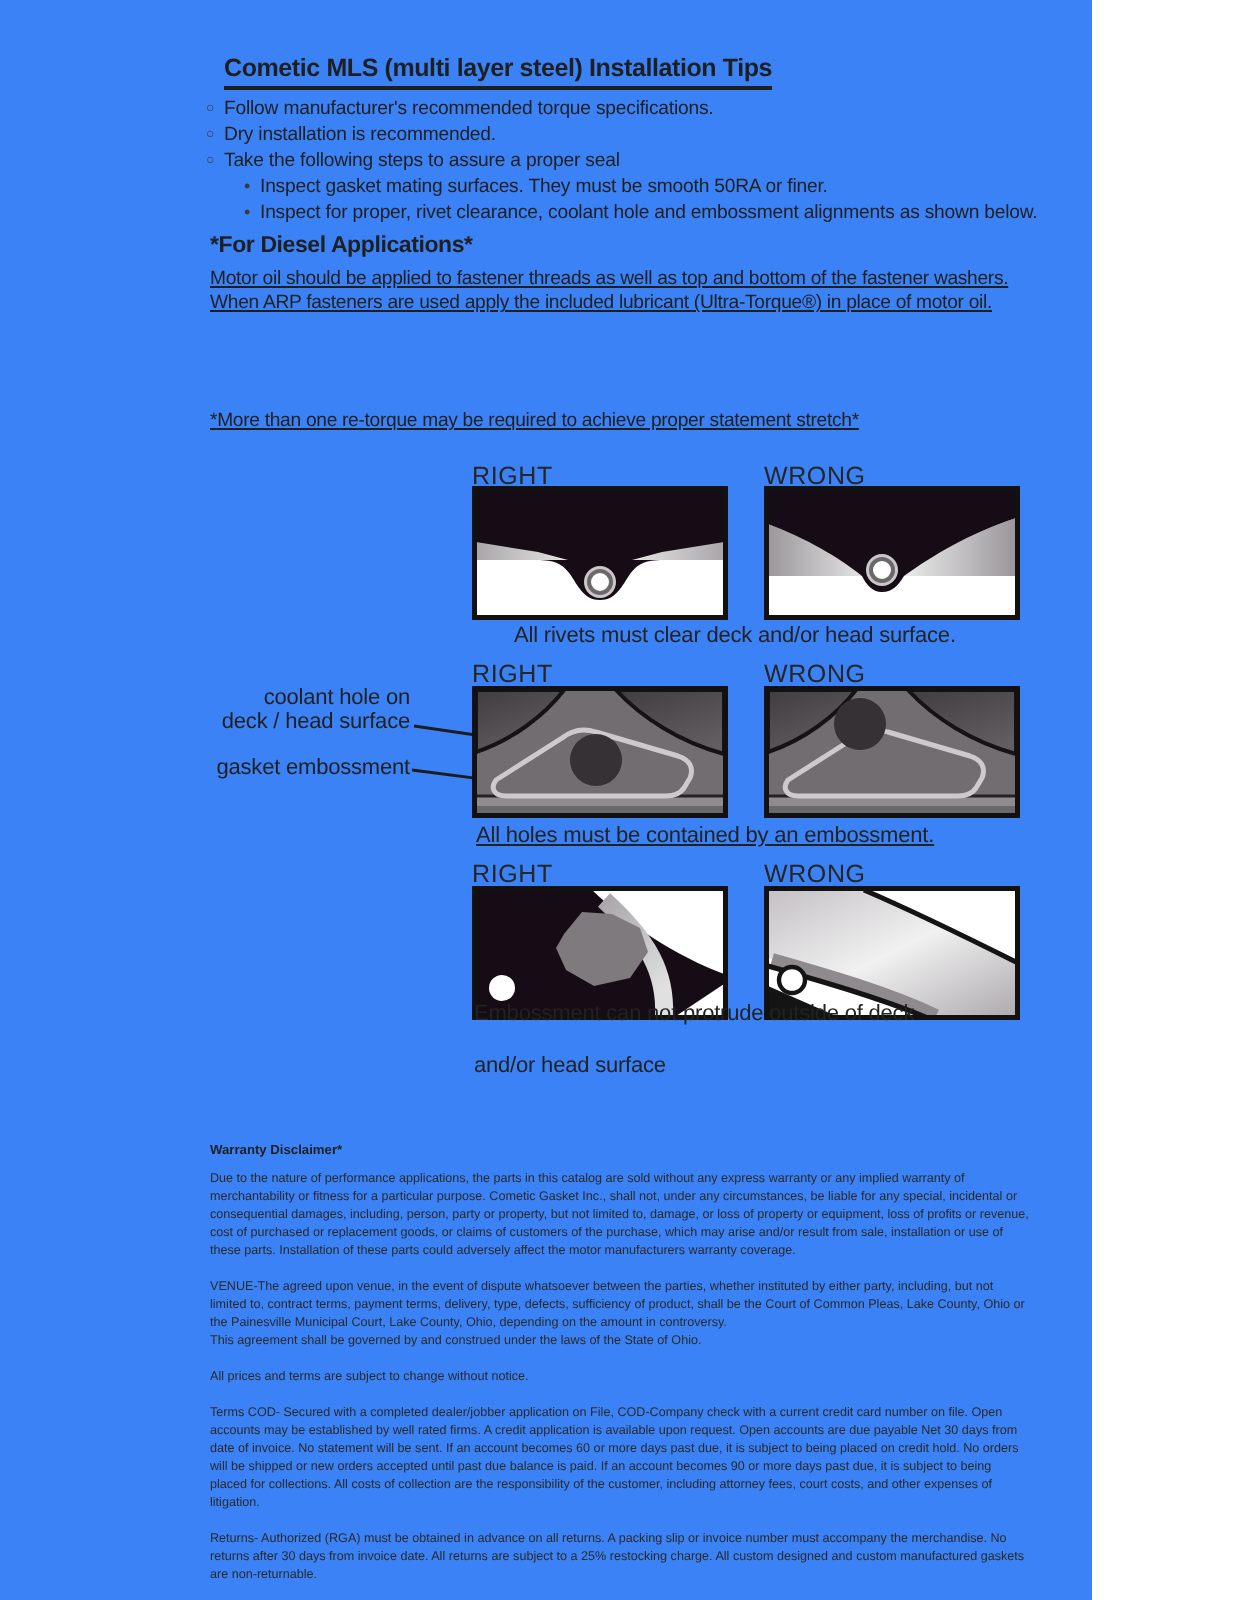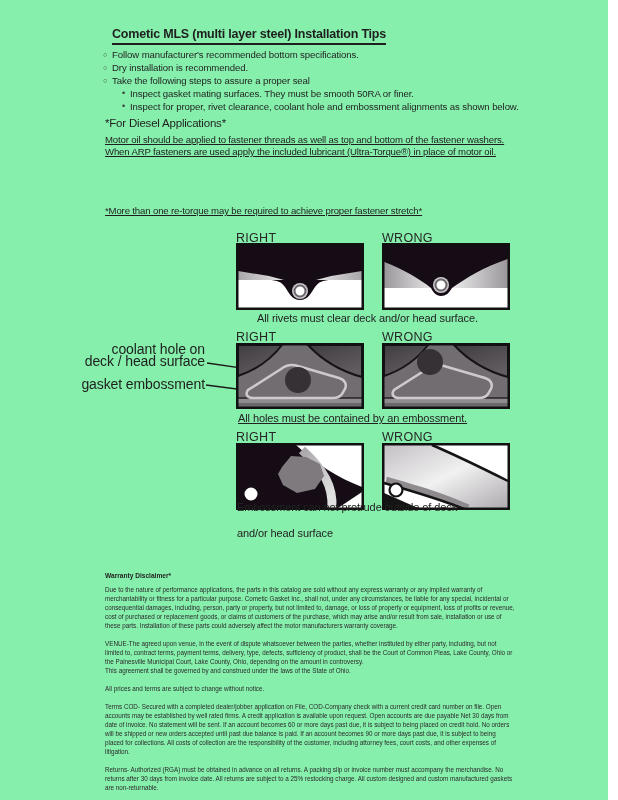--- a/index.html
+++ b/index.html
@@ -1,61 +1,61 @@
 <!DOCTYPE html>
 <html><head>
 <meta charset="utf-8">
 <style>
   html,body{margin:0;padding:0;background:#ffffff;}
   .page{
-    position:relative;width:608px;height:800px;background:#86efac;overflow:hidden;
+    position:relative;width:546px;height:800px;background:#3b82f6;overflow:hidden;
     font-family:"Liberation Sans",sans-serif;color:#1f1f1f;
   }
   
   .doc-title{
     position:absolute;left:112px;top:27px;font-size:12.5px;font-weight:bold;
     letter-spacing:-0.2px;border-bottom:2px solid #1f1f1f;padding-bottom:2px;
   }
   .tips{position:absolute;left:103px;top:48px;font-size:9.6px;line-height:13px;letter-spacing:-0.1px;}
   .tip-row{display:flex;align-items:flex-start;}
   .tip-row .mk{width:9px;font-size:7px;line-height:13px;color:#3a3a3a;}
   .tip-row.sub{margin-left:19px;}
   .tip-row.sub .mk{width:8px;font-size:9px;}
   
-  .diesel-h{position:absolute;left:105px;top:117px;font-size:11.5px;font-weight:normal;letter-spacing:-0.2px;}
+  .diesel-h{position:absolute;left:105px;top:117px;font-size:11.5px;font-weight:bold;letter-spacing:-0.2px;}
   .body-p{position:absolute;left:105px;width:404px;font-size:9.6px;line-height:12.2px;letter-spacing:-0.15px;text-decoration:underline;}
   .p1{top:134px;}
   .p2{top:166px;}
   .note{top:205px;}
   
   .dg-label{position:absolute;width:128px;font-size:12.5px;letter-spacing:0.3px;color:#262626;}
   .dg-box{position:absolute;width:128px;height:67px;}
   .dg-box svg{display:block;}
   .cap{position:absolute;font-size:11px;letter-spacing:-0.1px;color:#222;}
-  .callout{position:absolute;left:60px;width:145px;text-align:right;font-size:14px;line-height:11.5px;letter-spacing:-0.1px;}
+  .callout{position:absolute;left:60px;width:145px;text-align:right;font-size:11px;line-height:11.5px;letter-spacing:-0.1px;}
   .callout-lines{position:absolute;left:205px;top:356px;}
   
   .warr-h{position:absolute;left:105px;top:572px;font-size:6.6px;font-weight:bold;}
   .warr{position:absolute;left:105px;top:585px;width:410px;font-size:6.3px;line-height:9.1px;color:#2a2a2a;}
   .warr .wb{margin:0;}
   .warr .wb.mb{margin-bottom:8.6px;}
   
   .footer-code{position:absolute;left:389px;top:758px;font-size:13px;letter-spacing:0.2px;color:#2a2a2a;margin-top:48px;}
 </style>
 </head>
 <body>
 
 <div class="page">
 
   <div class="doc-title">Cometic MLS (multi layer steel) Installation Tips</div>
 
   <div class="tips">
     <div class="tip-row">
       <span class="mk">○</span>
-      <span>Follow manufacturer's recommended bottom specifications.</span>
+      <span>Follow manufacturer's recommended torque specifications.</span>
     </div>
     <div class="tip-row">
       <span class="mk">○</span>
       <span>Dry installation is recommended.</span>
     </div>
     <div class="tip-row">
       <span class="mk">○</span>
       <span>Take the following steps to assure a proper seal</span>
     </div>
     <div class="tip-row sub">
@@ -63,21 +63,21 @@
       <span>Inspect gasket mating surfaces.  They must be smooth 50RA or finer.</span>
     </div>
     <div class="tip-row sub">
       <span class="mk">•</span>
       <span>Inspect for proper, rivet clearance, coolant hole and embossment alignments as shown below.</span>
     </div>
   </div>
 
   <div class="diesel-h">*For Diesel Applications*</div>
   <div class="body-p p1">Motor oil should be applied to fastener threads as well as top and bottom of the fastener washers. When ARP fasteners are used apply the included lubricant (Ultra-Torque®) in place of motor oil.</div>
-  <div class="body-p note">*More than one re-torque may be required to achieve proper fastener stretch*</div>
+  <div class="body-p note">*More than one re-torque may be required to achieve proper statement stretch*</div>
 
   <div class="dg-label" style="left:236px;top:231px;">RIGHT</div>
   <div class="dg-label" style="left:382px;top:231px;">WRONG</div>
 
   <div class="dg-box" style="left:236px;top:243px;">
     <svg viewBox="0 0 128 67" width="128" height="67">
       <defs>
         <linearGradient id="r1a" x1="0" y1="0" x2="1" y2="0">
             <stop offset="0" stop-color="#a9a5a9"></stop>
             <stop offset="1" stop-color="#e6e6e6"></stop>

